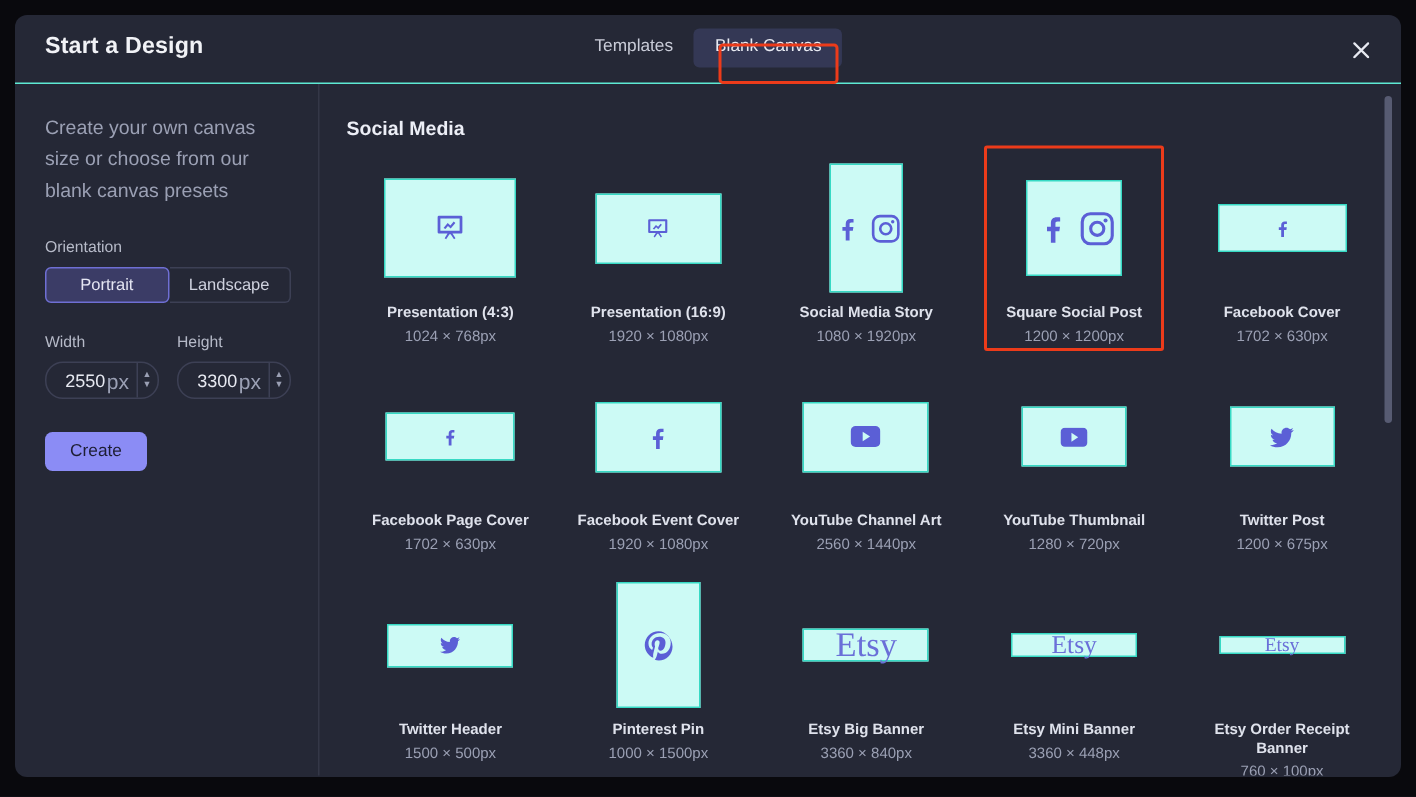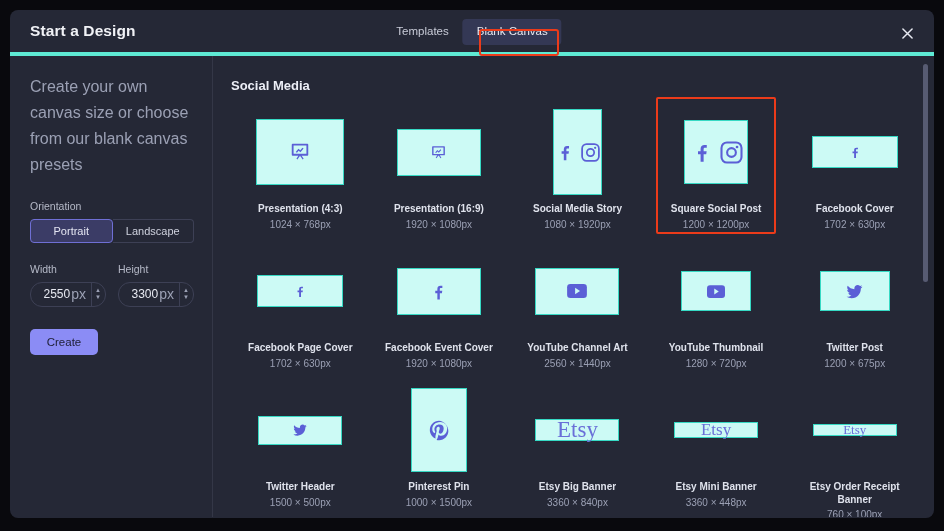--- a/index.html
+++ b/index.html
@@ -18,21 +18,21 @@
     width: 924px; height: 508px;
     background: #252836;
     border-radius: 8px;
     overflow: hidden;
   }
 
   
   .modal-header {
     position: relative;
     height: 46px;
-    border-bottom: 4px solid #5eead4;
+    border-bottom: 1px solid #5eead4;
     display: flex; align-items: center;
   }
   .modal-title {
     position: absolute; left: 20px; top: 12px;
     font-size: 15.5px; font-weight: bold; color: #f1f2f6;
     letter-spacing: .1px;
   }
   .tabs {
     position: absolute; left: 50%; top: 9px;
     transform: translateX(-50%);
@@ -66,21 +66,21 @@
   .modal-body { display: flex; height: 461px; }
 
   
   .side-panel {
     width: 203px;
     border-right: 1px solid #343747;
     padding: 18px 18px 0 20px;
     flex: 0 0 203px;
   }
   .side-desc {
-    font-size: 16px; color: #9ba0b4; line-height: 1.62;
+    font-size: 13px; color: #9ba0b4; line-height: 1.62;
     margin-bottom: 22px;
   }
   .field-label {
     font-size: 10.5px; color: #b6bac8; margin-bottom: 7px;
   }
   .orient-group {
     display: flex; margin-bottom: 20px;
   }
   .orient-btn {
     flex: 1; height: 24px;

